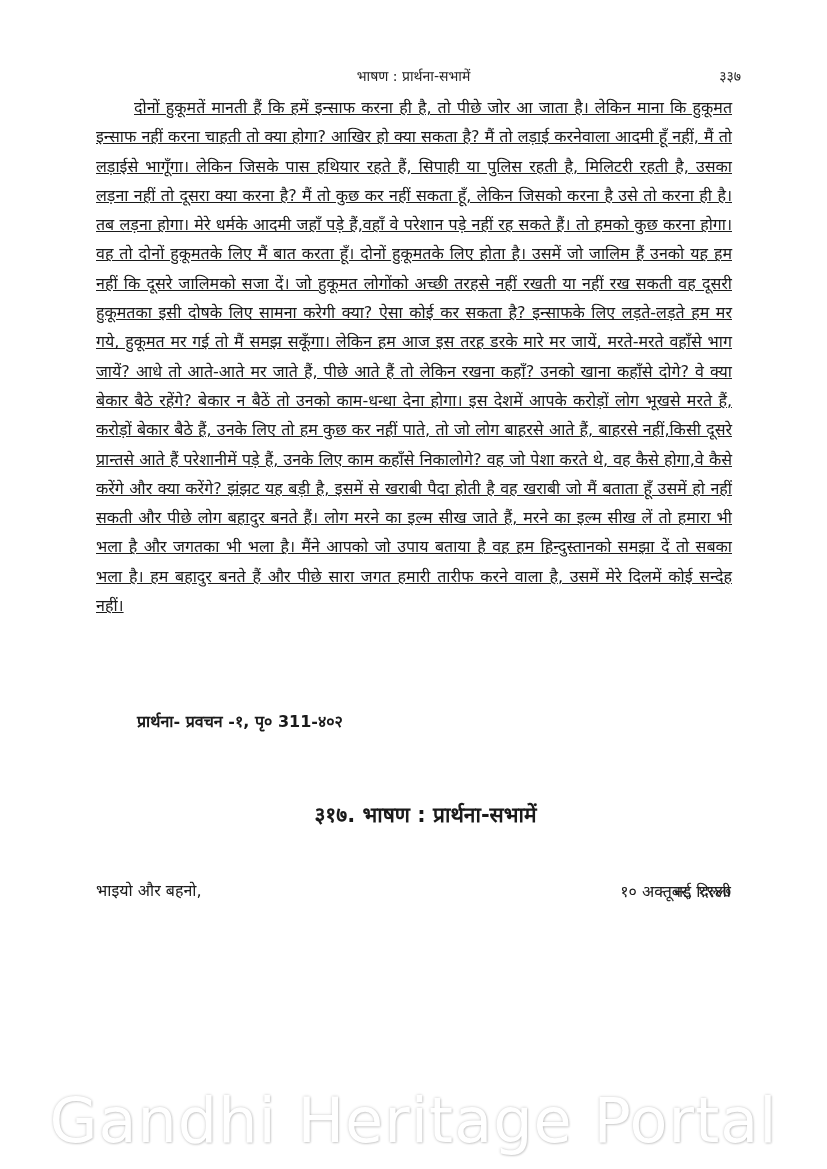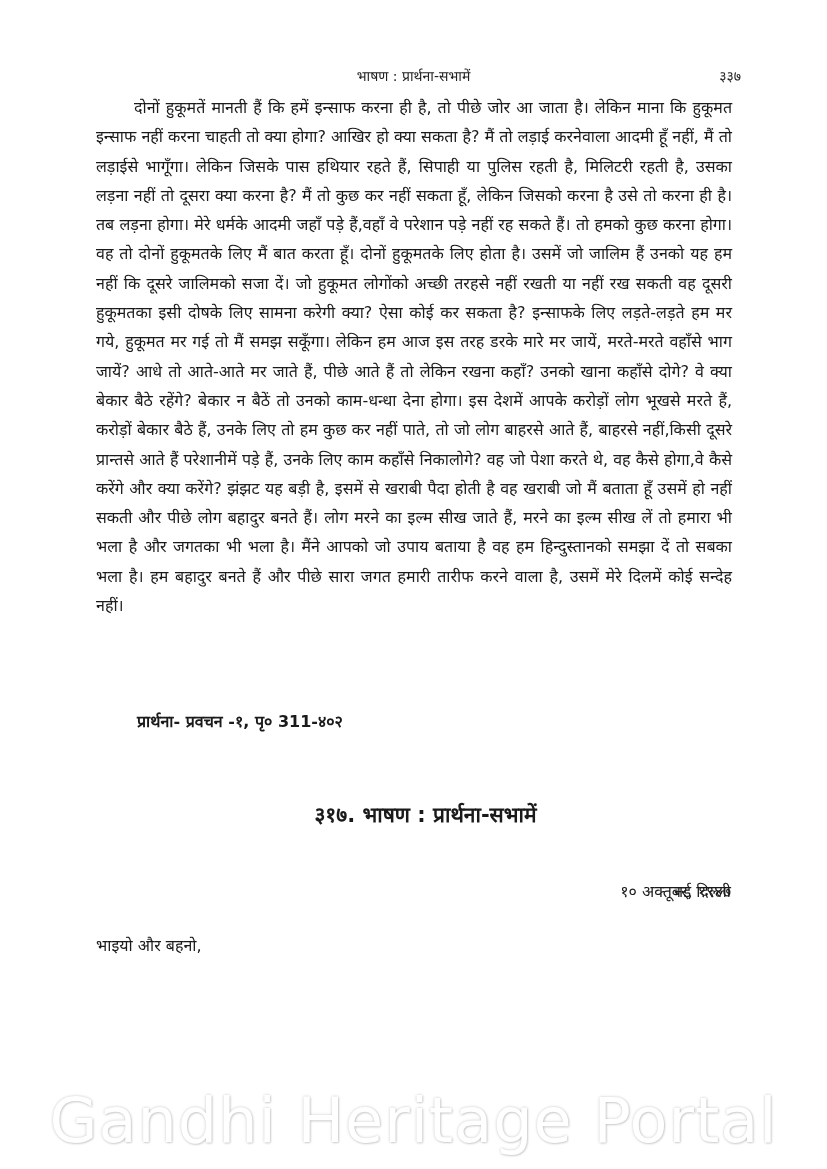--- a/index.html
+++ b/index.html
@@ -40,21 +40,21 @@
     }
     .body-text {
       position: absolute;
       left: 96px;
       width: 636px;
       font-size: 16px;
       line-height: 29.3px;
       text-align: justify;
       color: #1a1a1a;
     }
-    .para1 { top: 93px; text-indent: 38px; }
+    .para1 { top: 93px; text-indent: 38px; text-decoration: underline; }
     .citation {
       position: absolute;
       top: 710px;
       left: 137px;
       font-size: 16px;
       font-weight: bold;
       color: #1a1a1a;
     }
     .section-title {
       position: absolute;
@@ -74,21 +74,21 @@
     }
     .date {
       position: absolute;
       top: 880px;
       right: 96px;
       font-size: 16px;
       text-align: left;
     }
     .salutation {
       position: absolute;
-      top: 934px;
+      top: 879px;
       left: 96px;
       font-size: 16px;
     }
     .para2 { top: 956px; text-indent: 42px; }
     .watermark {
       position: absolute;
       top: 1084px;
       left: 0;
       width: 827px;
       text-align: center;

